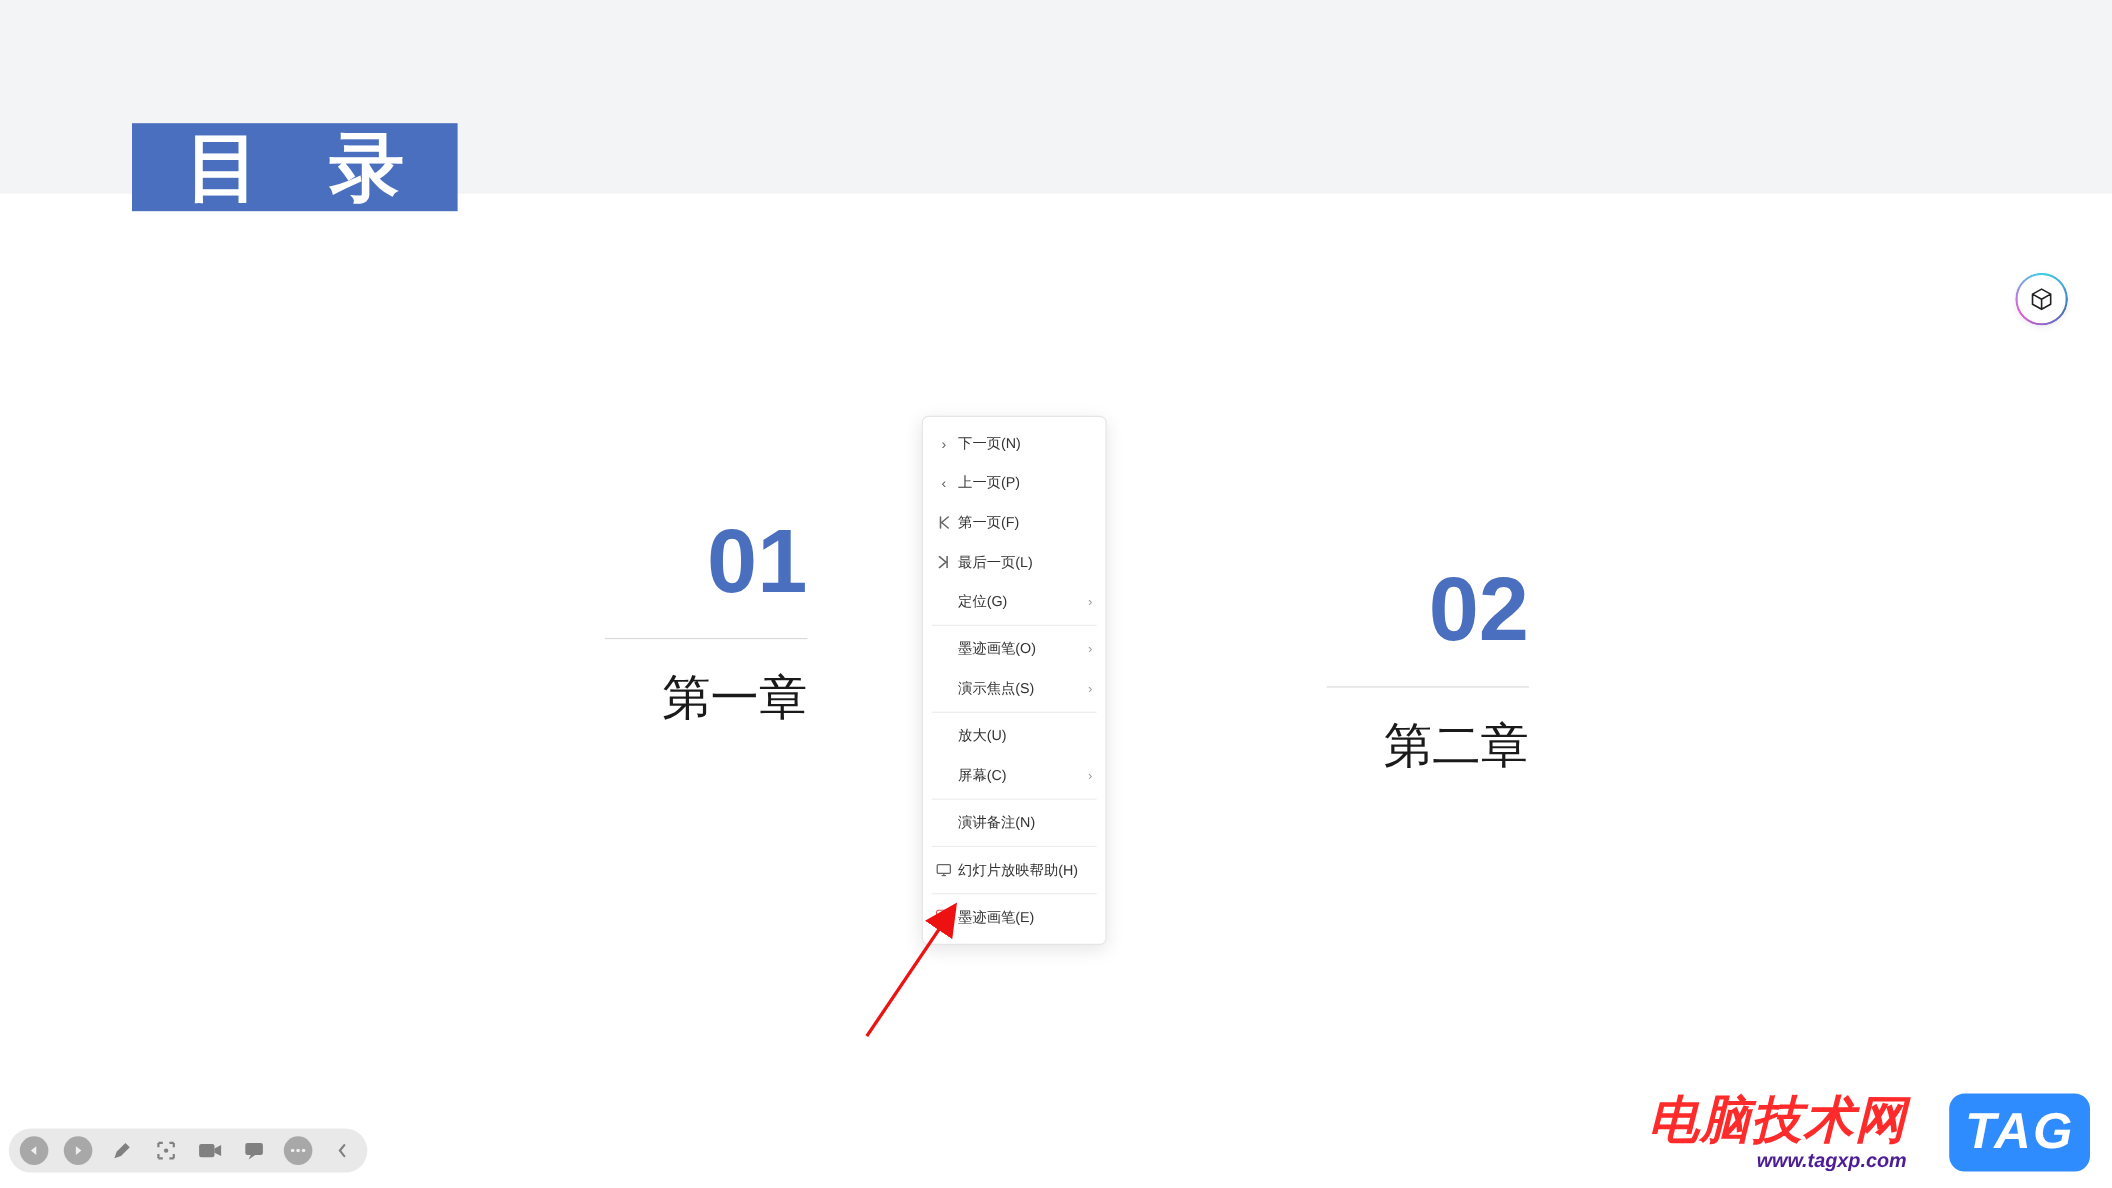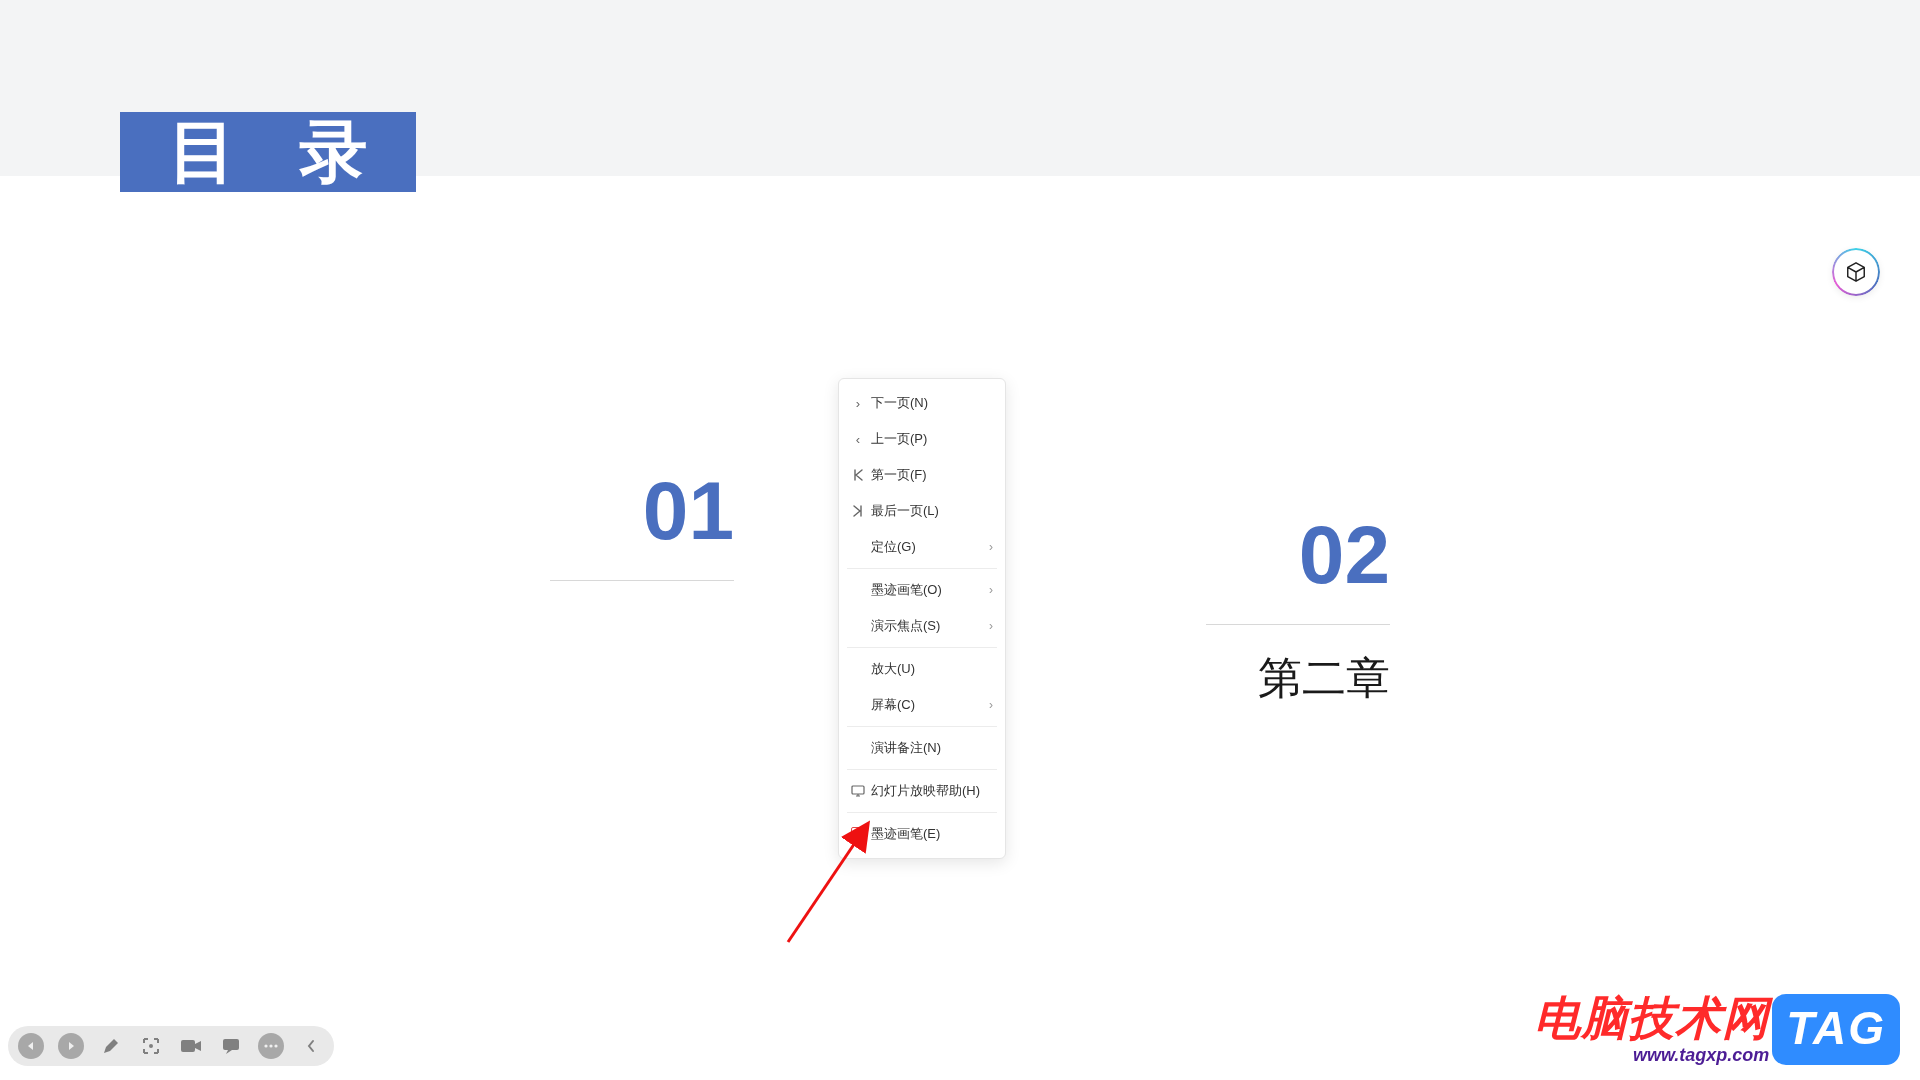--- a/index.html
+++ b/index.html
@@ -178,21 +178,21 @@
     position: absolute;
     right: 20px;
     bottom: 14px;
     text-align: right;
     line-height: 1.15;
   }
   .wm-row1 {
     display: flex;
     align-items: center;
     justify-content: flex-end;
-    gap: 3px;
+    gap: 24px;
   }
   .wm-text {
     color: #ff2a2a;
     font-size: 46px;
     font-weight: 700;
     font-style: italic;
     letter-spacing: 1px;
   }
   .wm-url {
     color: #4c1d95;
@@ -202,20 +202,21 @@
   }
   .wm-tag {
     background: #2f8cff;
     color: #fff;
     font-size: 46px;
     font-weight: 800;
     padding: 8px 14px 10px 14px;
     border-radius: 14px;
     font-style: italic;
     letter-spacing: 2px;
+    margin-left: 15px;
   }
   .wm-ghost {
     position: absolute;
     right: 24px;
     bottom: 16px;
     color: #dcdcdc;
     font-size: 18px;
     opacity: 0.7;
     z-index: -1;
   }
@@ -225,20 +226,21 @@
 
 <div class="top-band"></div>
 
 <div class="title-box">
   <span class="title-text">目 录</span>
 </div>
 
 <div class="section section-left">
   <div class="section-num">01</div>
   <div class="section-divider"></div>
+  <div class="section-label">第一章</div>
 </div>
 
 <div class="section section-right">
   <div class="section-num">02</div>
   <div class="section-divider"></div>
   <div class="section-label">第二章</div>
 </div>
 
 <div class="ctx-menu">
   <div class="ctx-item">

